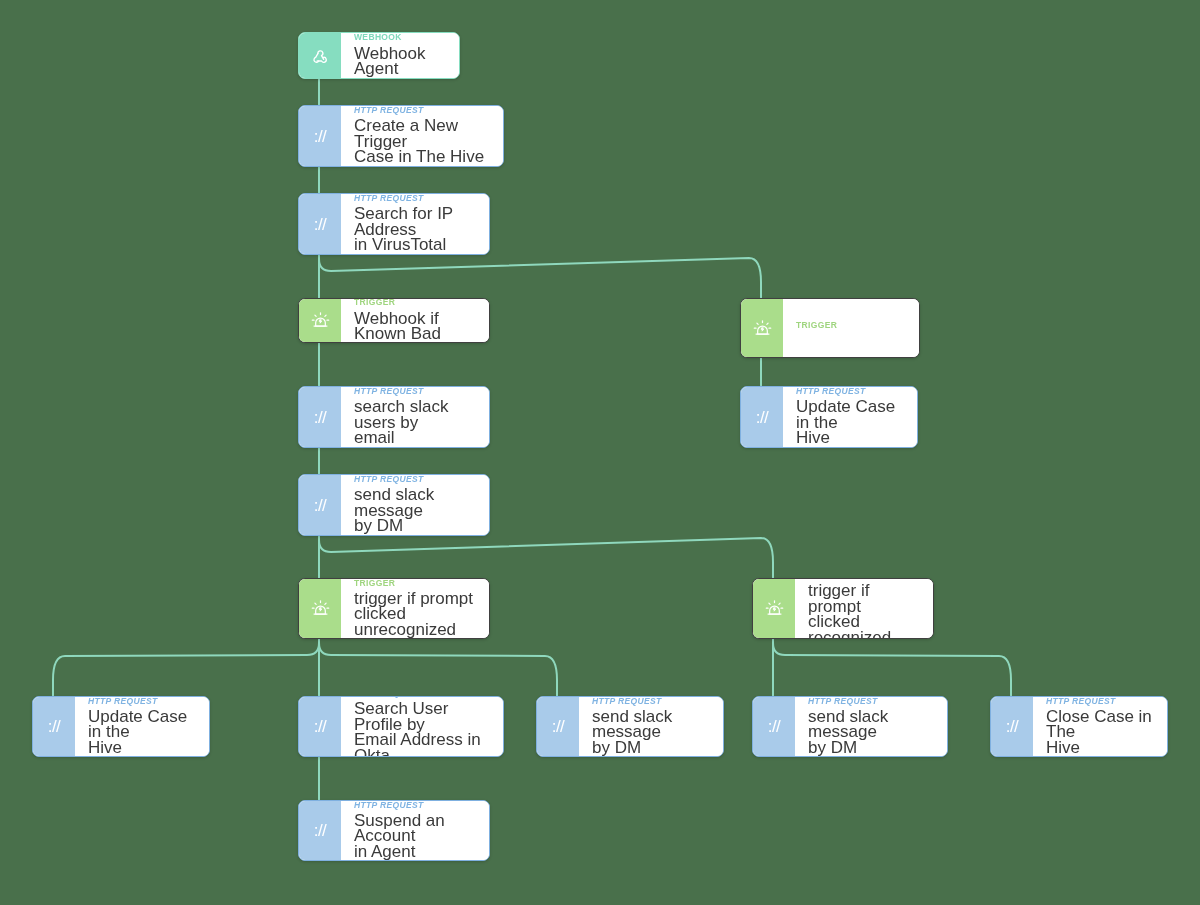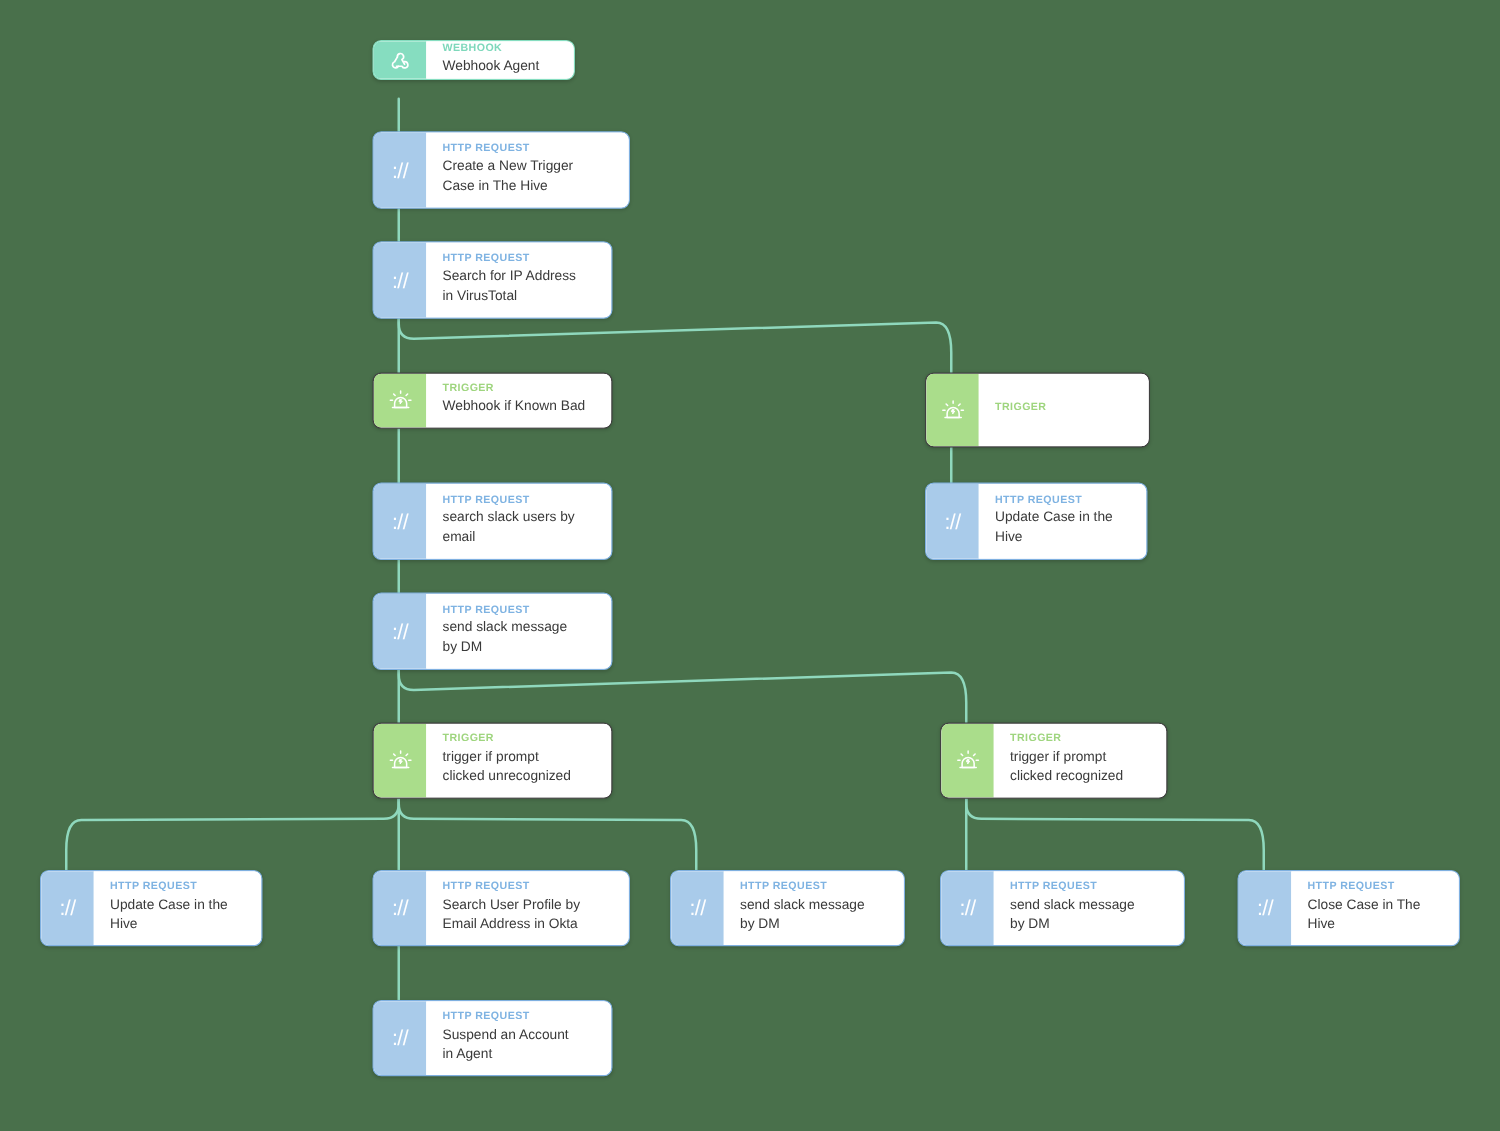--- a/index.html
+++ b/index.html
@@ -55,26 +55,26 @@
     flex-direction: column;
     justify-content: center;
   }
   .node-kicker {
     font-size: 8.5px;
     font-weight: bold;
     letter-spacing: 0.35px;
     line-height: 1.1;
     margin-bottom: 3px;
   }
-  .node.http .node-kicker { color: #7fb3e2; }
+  .node.http .node-kicker { color: #7fb3e2; font-style: italic; }
   .node.trig .node-kicker { color: #9fd57f; }
   .node.hook .node-kicker { color: #7ed8bb; }
 
   .node-title {
-    font-size: 11px;
+    font-size: 17px;
     line-height: 15.5px;
     color: #3a3a3a;
     white-space: pre-line;
   }
   .icon-http {
     font-size: 17px;
     font-weight: 500;
     letter-spacing: -0.5px;
     line-height: 1;
     color: #ffffff;
@@ -96,21 +96,21 @@
       <path d="M 319 448 L 319 474" fill="none" stroke="#8fd8bd" stroke-width="2" stroke-linecap="round"></path>
       <path d="M 319 536 L 319 578" fill="none" stroke="#8fd8bd" stroke-width="2" stroke-linecap="round"></path>
       <path d="M 319 536 L 319 540 Q 319 552 331 552 L 761 538 Q 773 538 773 562 L 773 578" fill="none" stroke="#8fd8bd" stroke-width="2" stroke-linecap="round"></path>
       <path d="M 319 639 L 319 643 Q 319 655 307 655 L 65 656 Q 53 656 53 680 L 53 696" fill="none" stroke="#8fd8bd" stroke-width="2" stroke-linecap="round"></path>
       <path d="M 319 639 L 319 696" fill="none" stroke="#8fd8bd" stroke-width="2" stroke-linecap="round"></path>
       <path d="M 319 639 L 319 643 Q 319 655 331 655 L 545 656 Q 557 656 557 680 L 557 696" fill="none" stroke="#8fd8bd" stroke-width="2" stroke-linecap="round"></path>
       <path d="M 773 639 L 773 696" fill="none" stroke="#8fd8bd" stroke-width="2" stroke-linecap="round"></path>
       <path d="M 773 639 L 773 643 Q 773 655 785 655 L 999 656 Q 1011 656 1011 680 L 1011 696" fill="none" stroke="#8fd8bd" stroke-width="2" stroke-linecap="round"></path>
       <path d="M 319 757 L 319 800" fill="none" stroke="#8fd8bd" stroke-width="2" stroke-linecap="round"></path>
     </svg>
-<div class="node hook" style="left: 298px; top: 32px; width: 162px; height: 32px;">
+<div class="node hook" style="left: 298px; top: 32px; width: 162px; height: 47px;">
     <div class="node-icon">
         <svg class="glyph" width="20" height="20" viewBox="0 0 24 24" fill="none" stroke="#ffffff" stroke-width="1.6" stroke-linecap="round" stroke-linejoin="round">
       <path d="M9.5 9.2a3 3 0 1 1 4.3 2.3l2.6 4.6"></path>
       <path d="M16.1 13.6a3 3 0 1 1-2.2 4.4H8.6"></path>
       <path d="M10.4 18a3 3 0 1 1-3.6-4.3l2.6-4.5"></path>
     </svg>
       </div>
     <div class="node-body">
       <div class="node-kicker">WEBHOOK</div>
       <div class="node-title">Webhook Agent</div>

